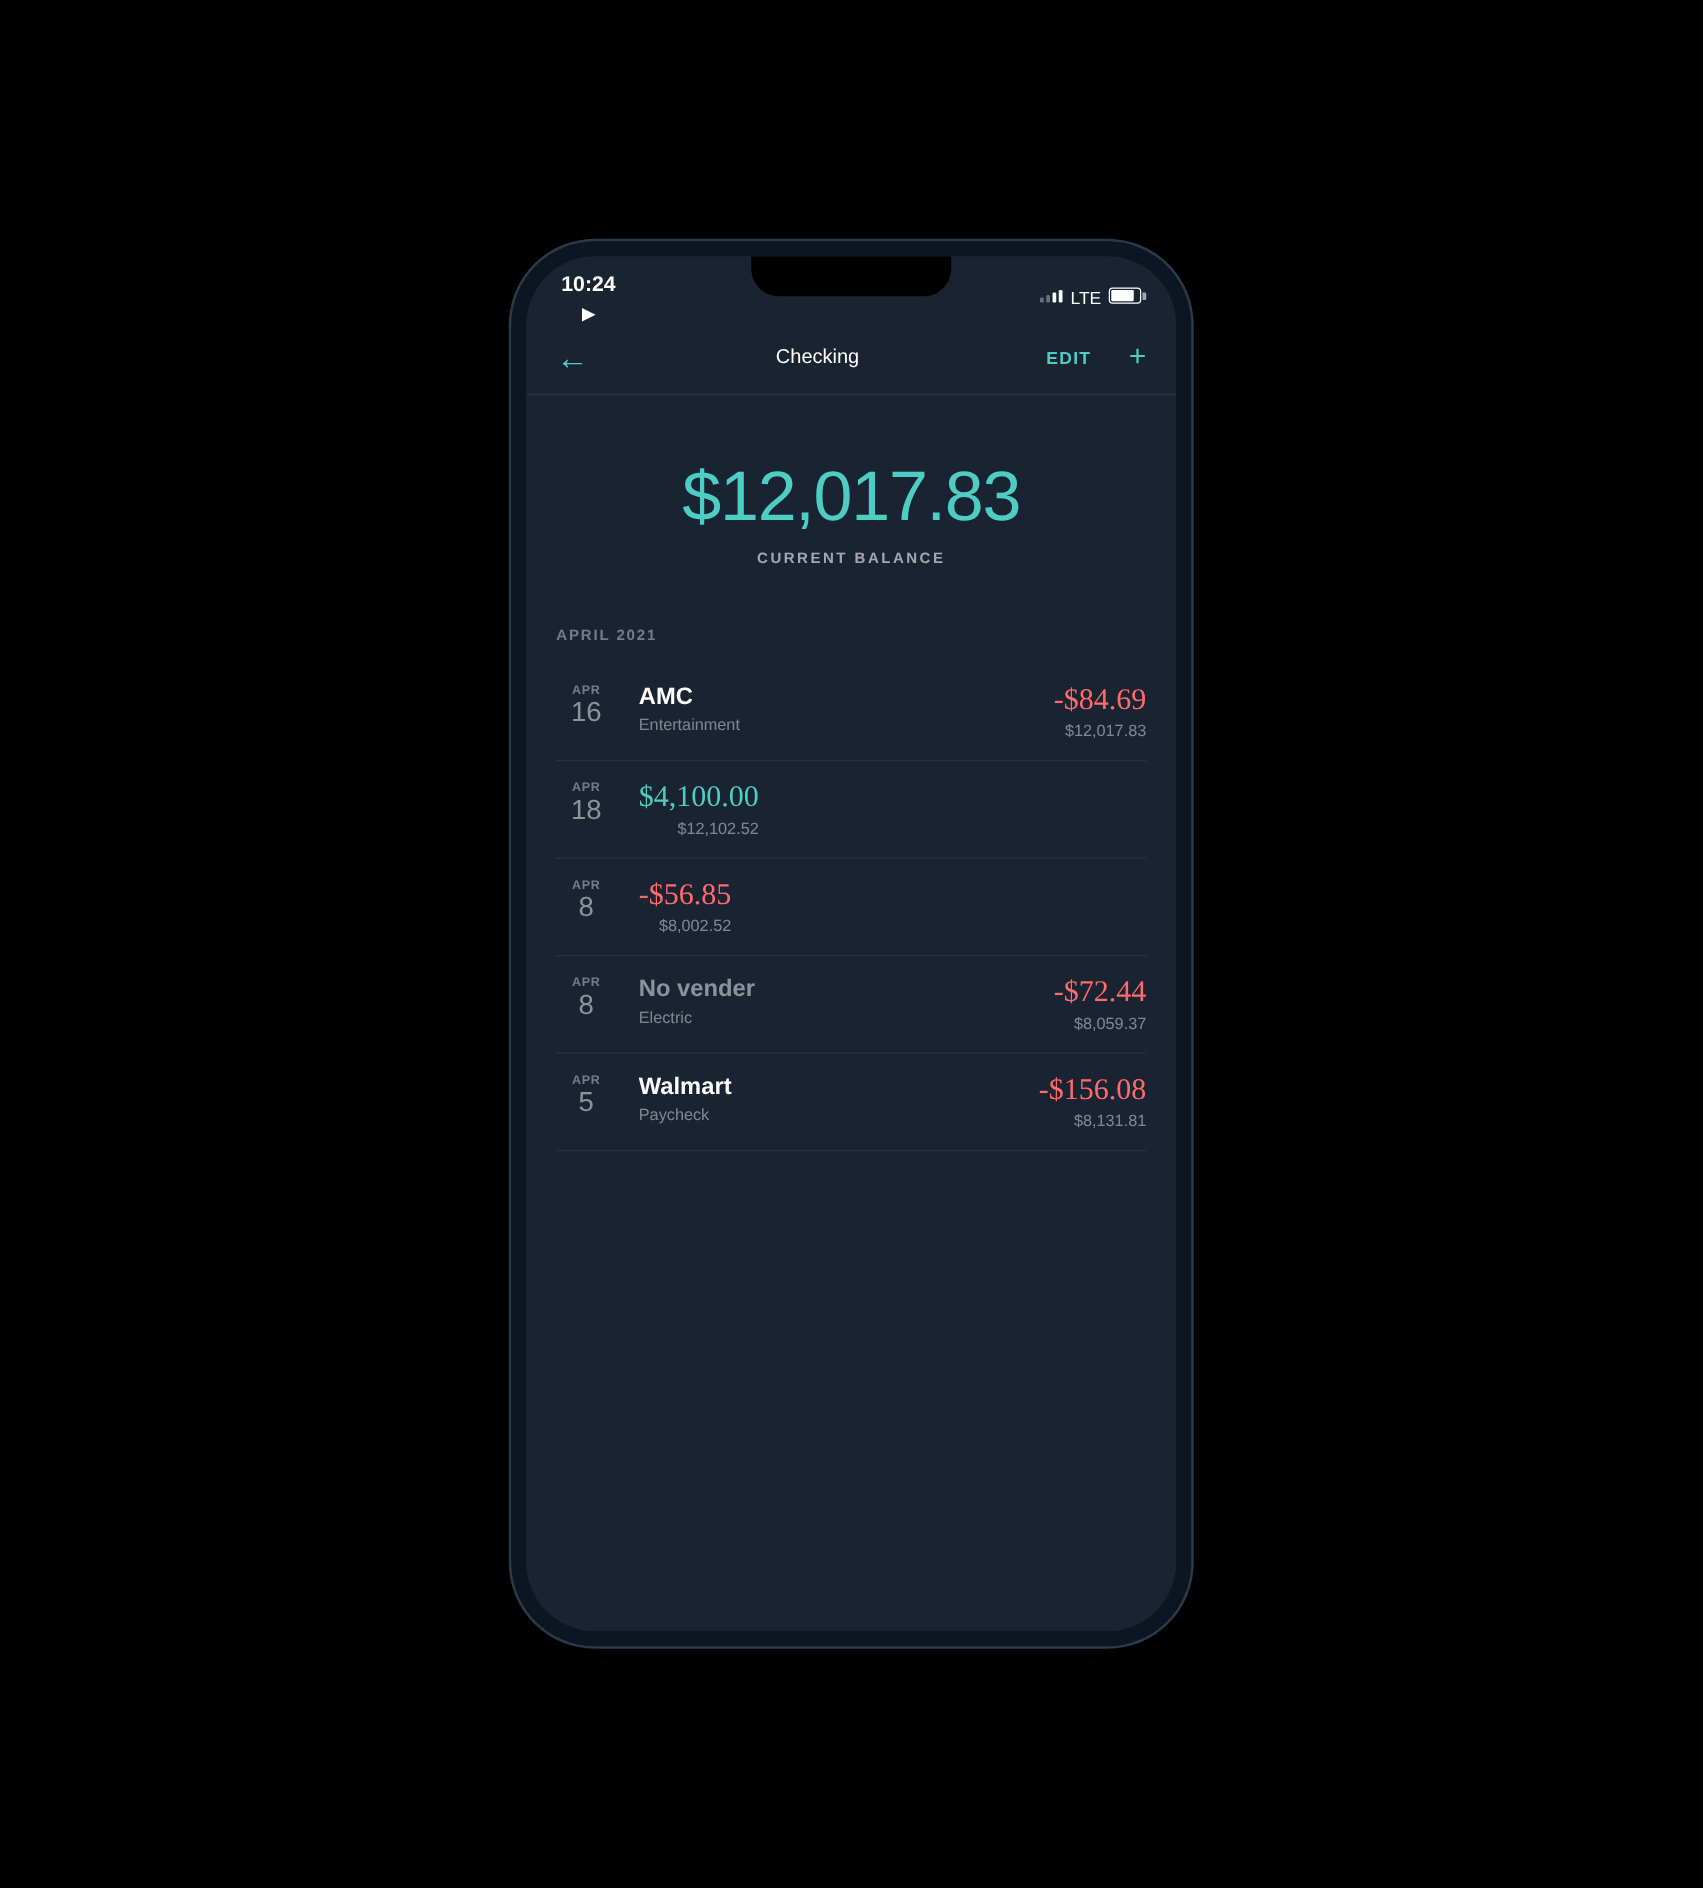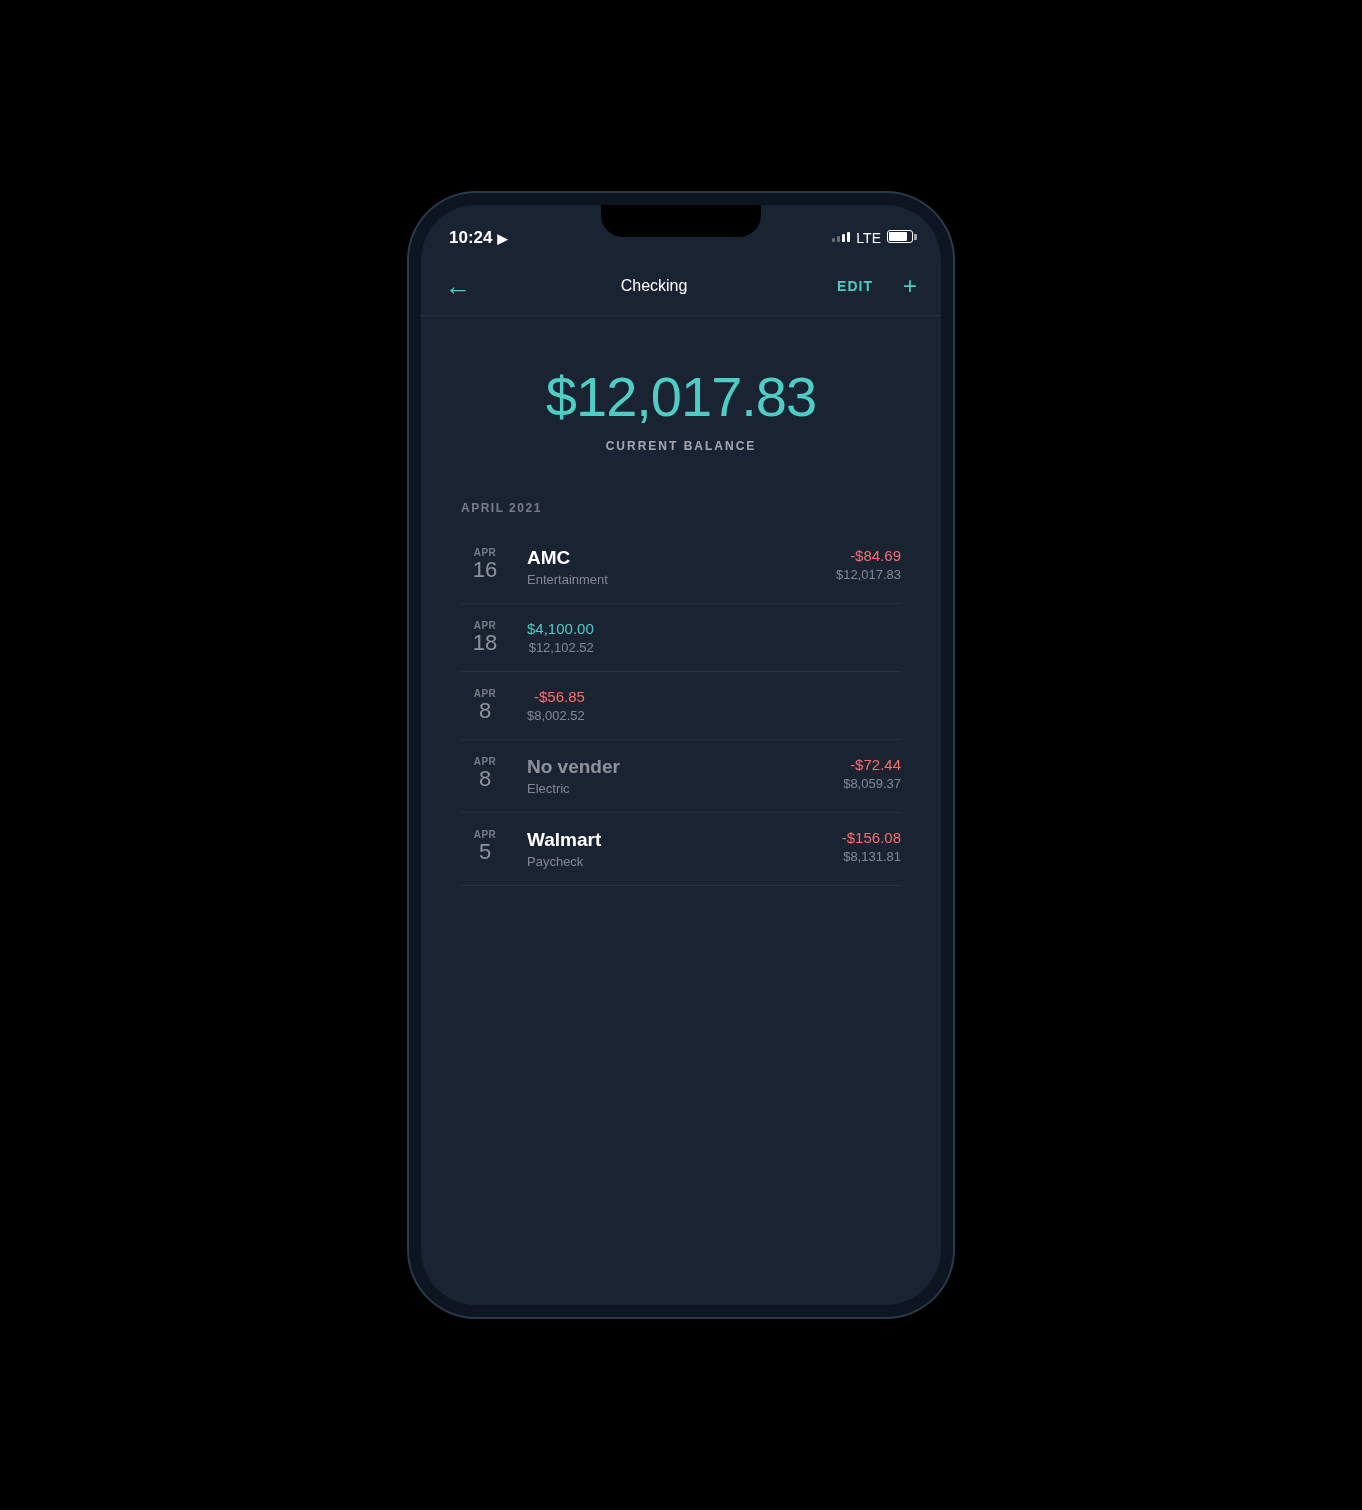--- a/index.html
+++ b/index.html
@@ -47,20 +47,21 @@
       z-index: 5;
     }
 
     .status-time {
       color: #fff;
       font-size: 17px;
       font-weight: 600;
       display: flex;
       align-items: center;
       gap: 5px;
+      flex-direction: column;
     }
 
     .location-icon {
       font-size: 13px;
     }
 
     .status-right {
       display: flex;
       align-items: flex-start;
       gap: 6px;
@@ -175,21 +176,21 @@
 
     .balance-label {
       color: rgba(255,255,255,0.6);
       font-size: 12px;
       font-weight: 600;
       letter-spacing: 2px;
     }
 
     
     .transactions {
-      padding: 0 40px;
+      padding: 0 24px;
       overflow-y: auto;
     }
 
     .month-header {
       color: rgba(255,255,255,0.4);
       font-size: 12px;
       font-weight: 600;
       letter-spacing: 1.5px;
       padding: 12px 0 16px;
     }
@@ -240,23 +241,24 @@
     .transaction-category {
       color: rgba(255,255,255,0.45);
       font-size: 13px;
     }
 
     .transaction-amounts {
       text-align: right;
     }
 
     .transaction-amount {
-      font-size: 15px;
+      font-size: 24px;
       font-weight: 400;
       margin-bottom: 3px;
+      font-family: Liberation Serif, serif;
     }
 
     .amount-negative { color: #ff6b6b; }
     .amount-positive { color: #4ecdc4; }
 
     .transaction-balance {
       color: rgba(255,255,255,0.45);
       font-size: 13px;
     }
   </style>

